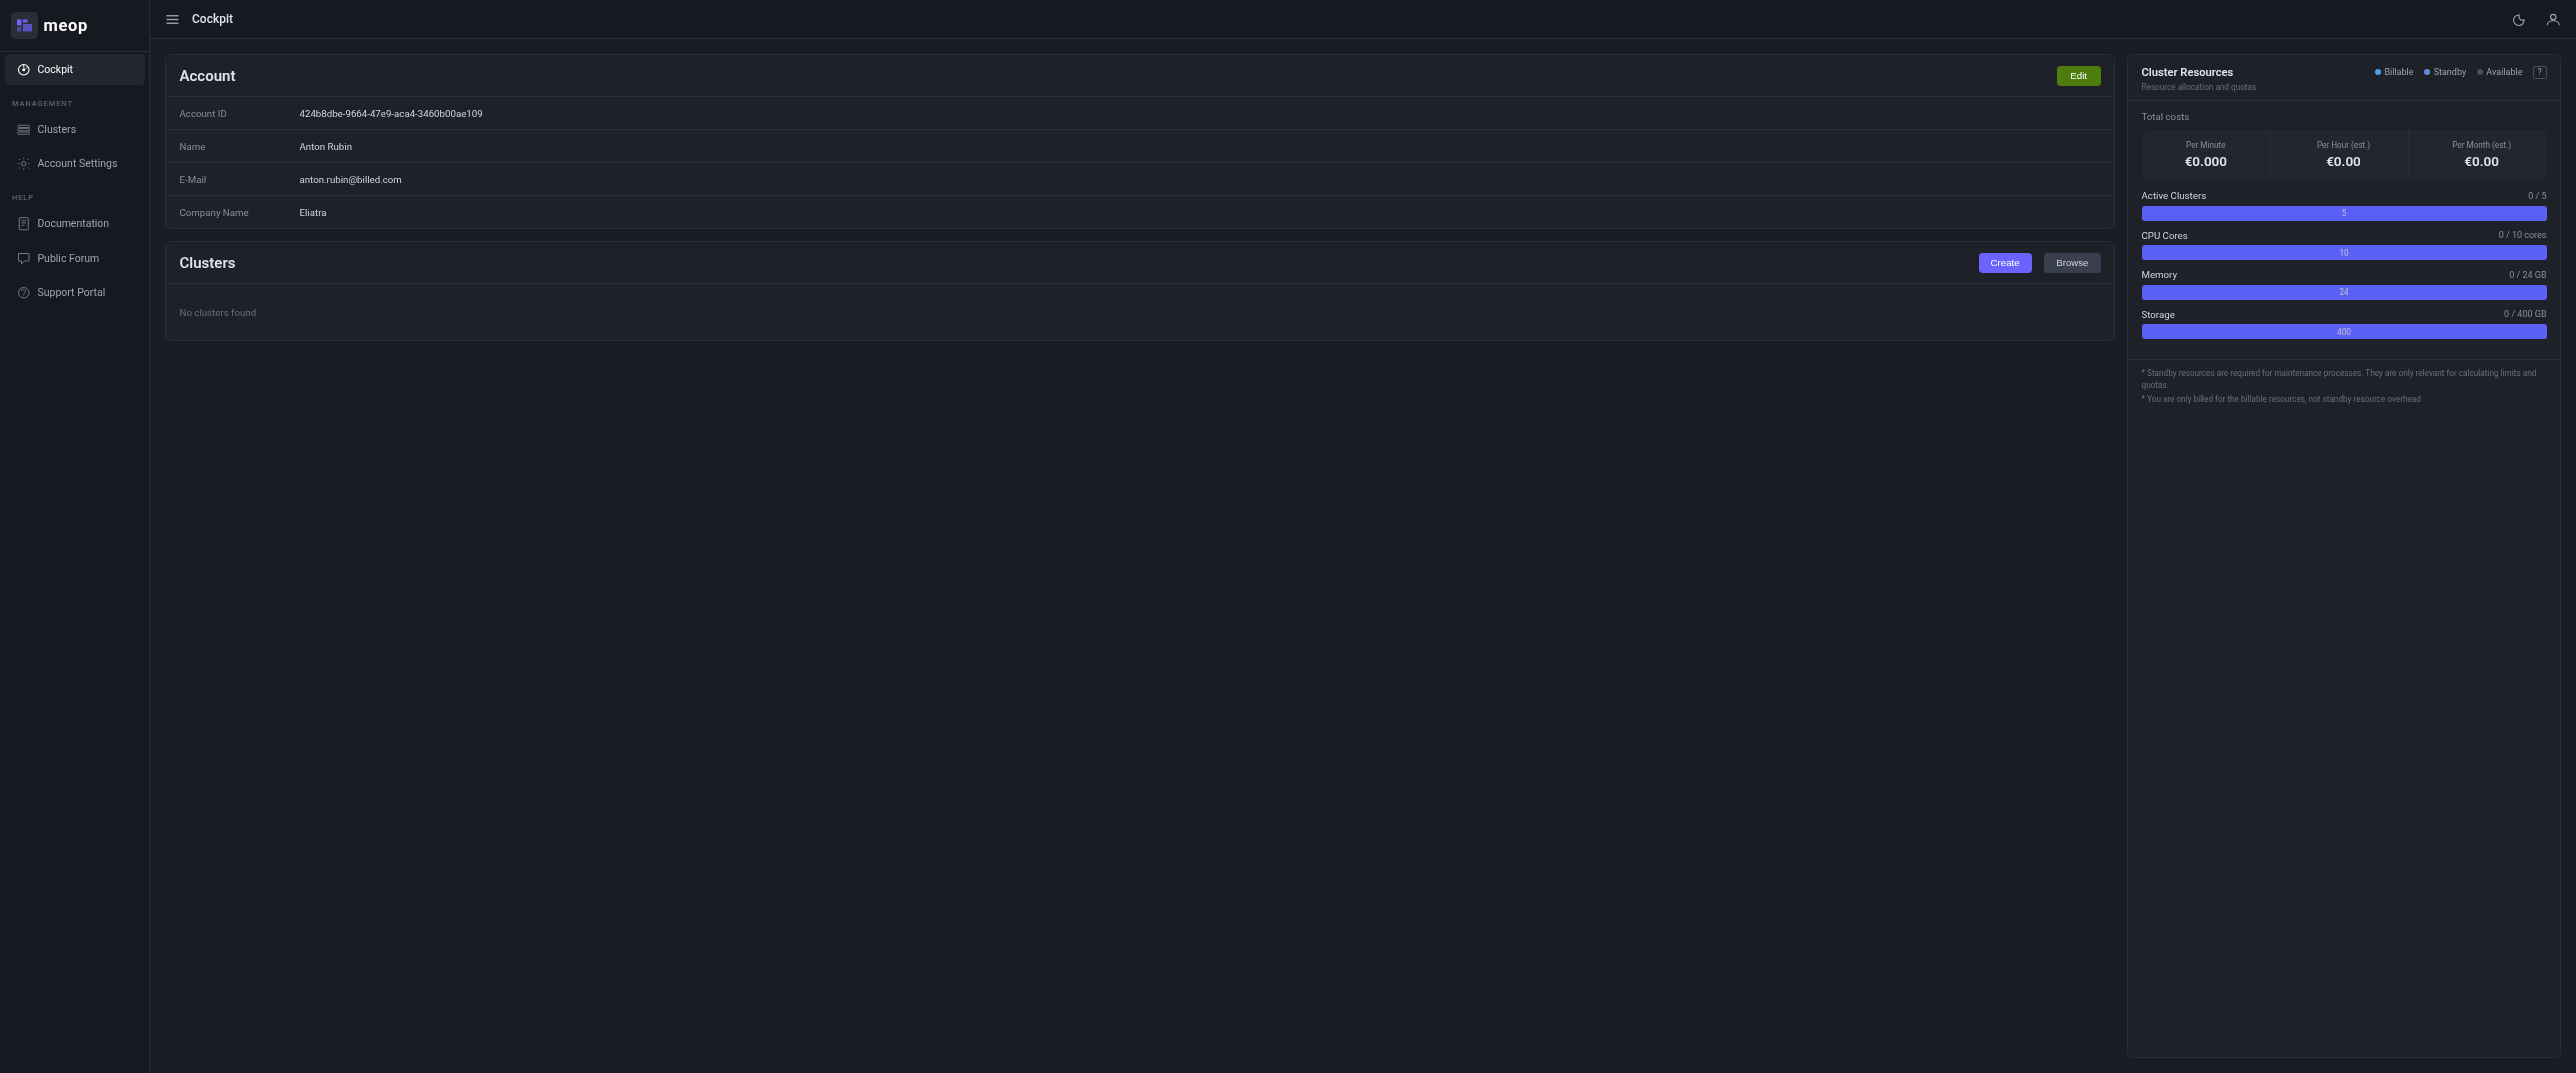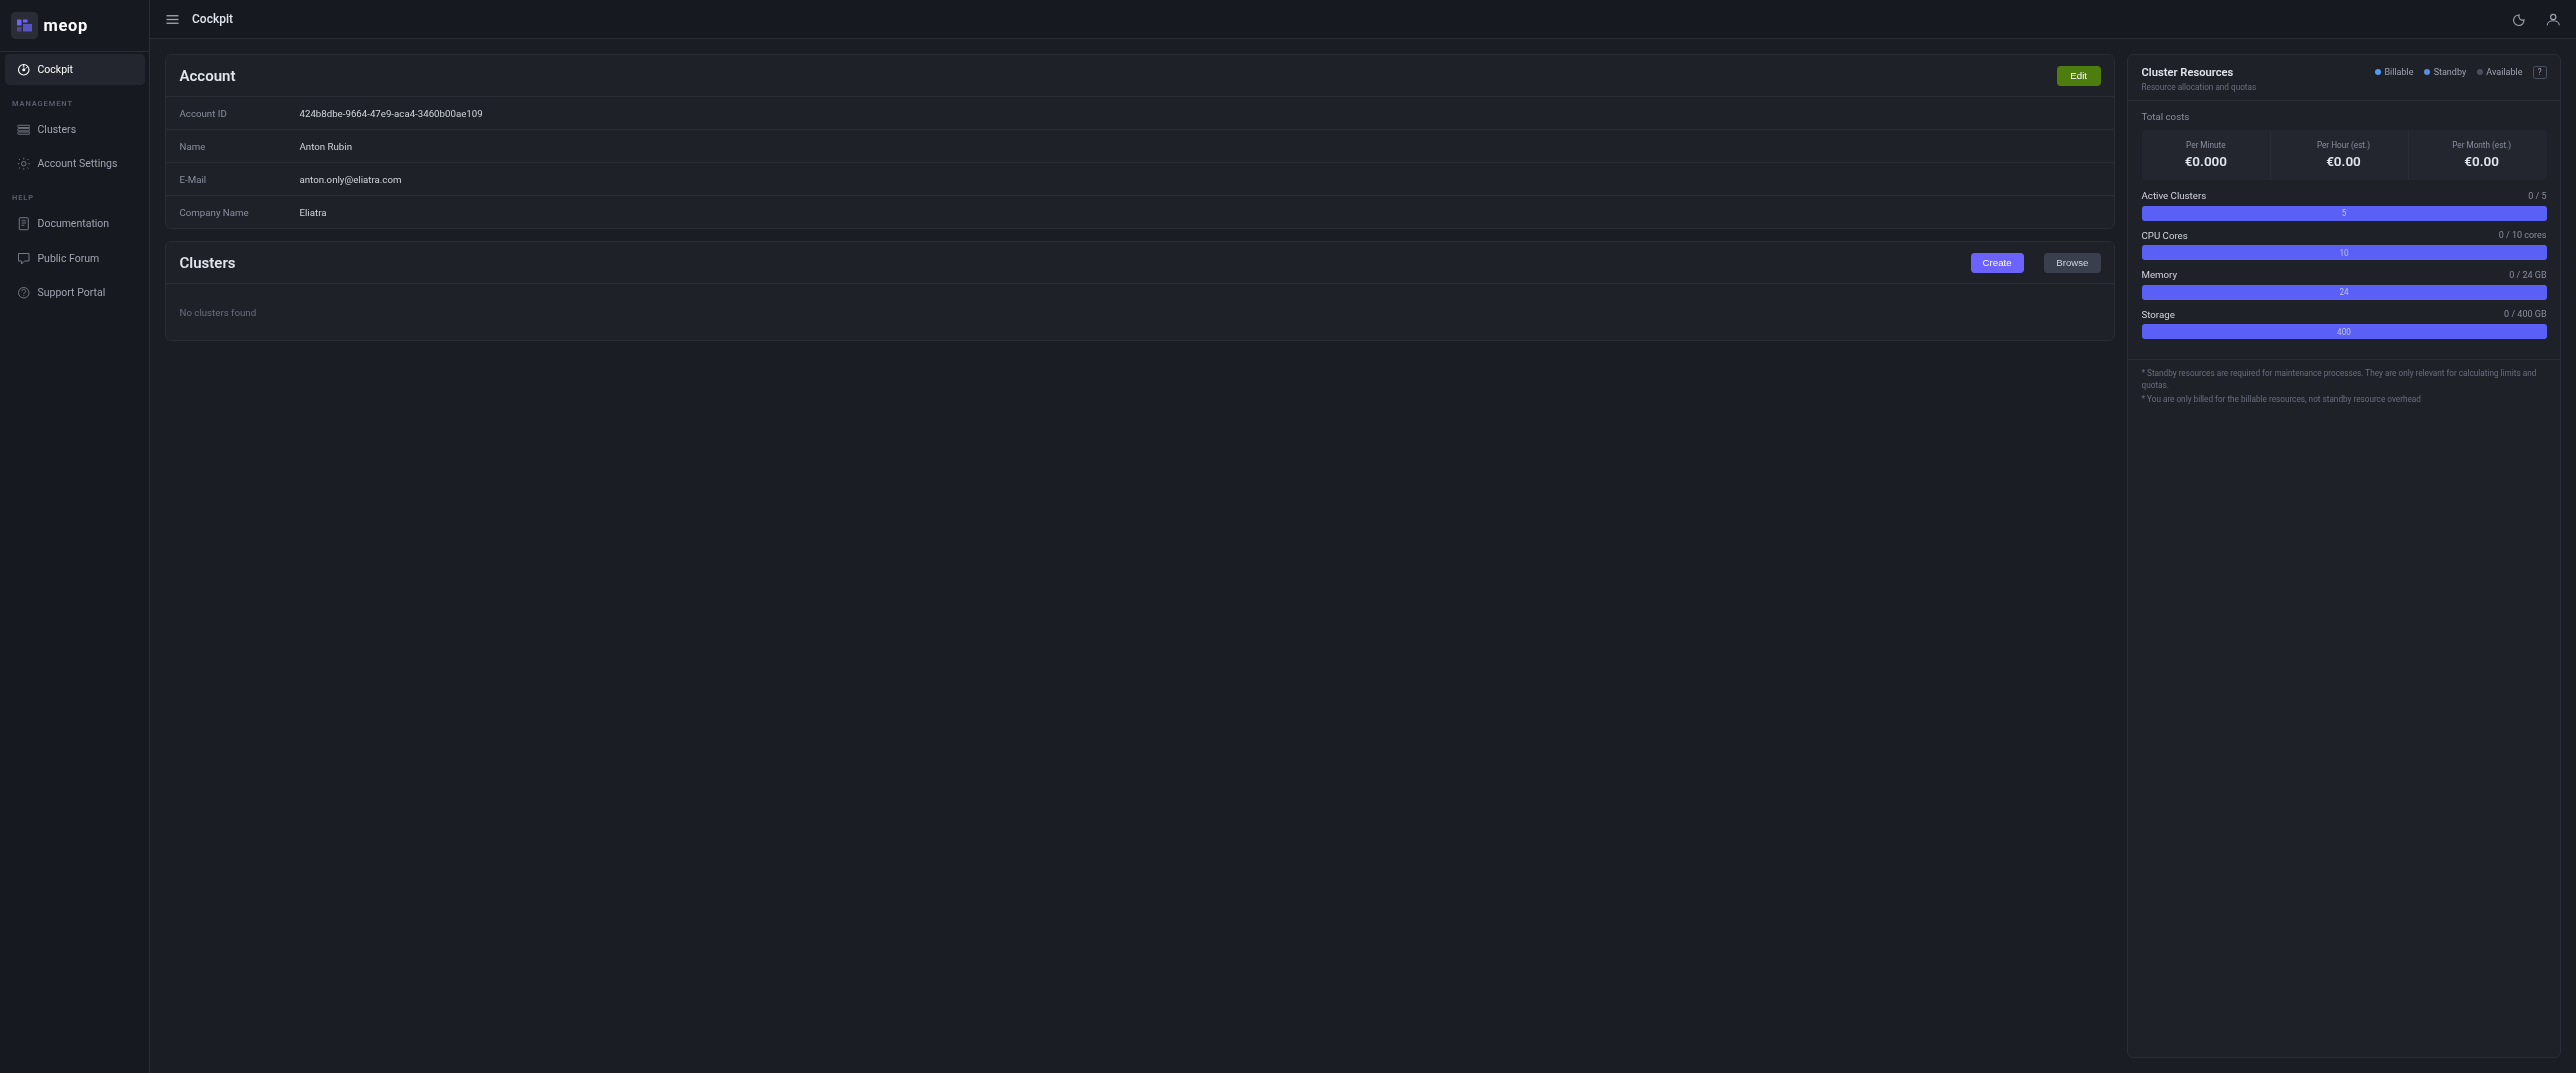--- a/index.html
+++ b/index.html
@@ -247,21 +247,21 @@
     .empty-state {
       padding: 22.5px 13.5px;
       color: #6a6f7e;
       font-size: 9.7px;
       text-align: left;
     }
 
     .clusters-header-btns {
       display: flex;
       align-items: center;
-      gap: 16px;
+      gap: 8px;
     }
 
     
     .cluster-card {
       background: #1e2128;
       border: 0.7px solid #2a2d35;
       border-radius: 6px;
       padding: 0;
       height: 100%;
     }
@@ -545,21 +545,21 @@
             <tr>
       <td>Account ID</td>
       <td>424b8dbe-9664-47e9-aca4-3460b00ae109</td>
     </tr>
                 <tr>
       <td>Name</td>
       <td>Anton Rubin</td>
     </tr>
                 <tr>
       <td>E-Mail</td>
-      <td>anton.only@eliatra.com</td>
+      <td>anton.rubin@billed.com</td>
     </tr>
                 <tr>
       <td>Company Name</td>
       <td>Eliatra</td>
     </tr>
               </tbody>
           </table>
         </div>
       </div>
 

